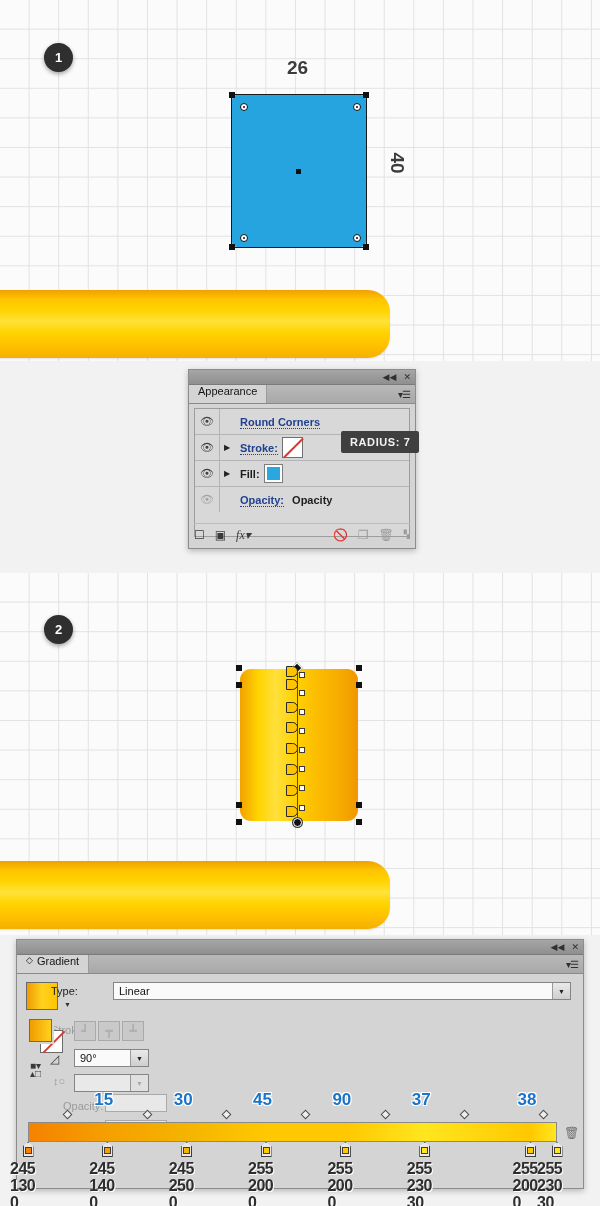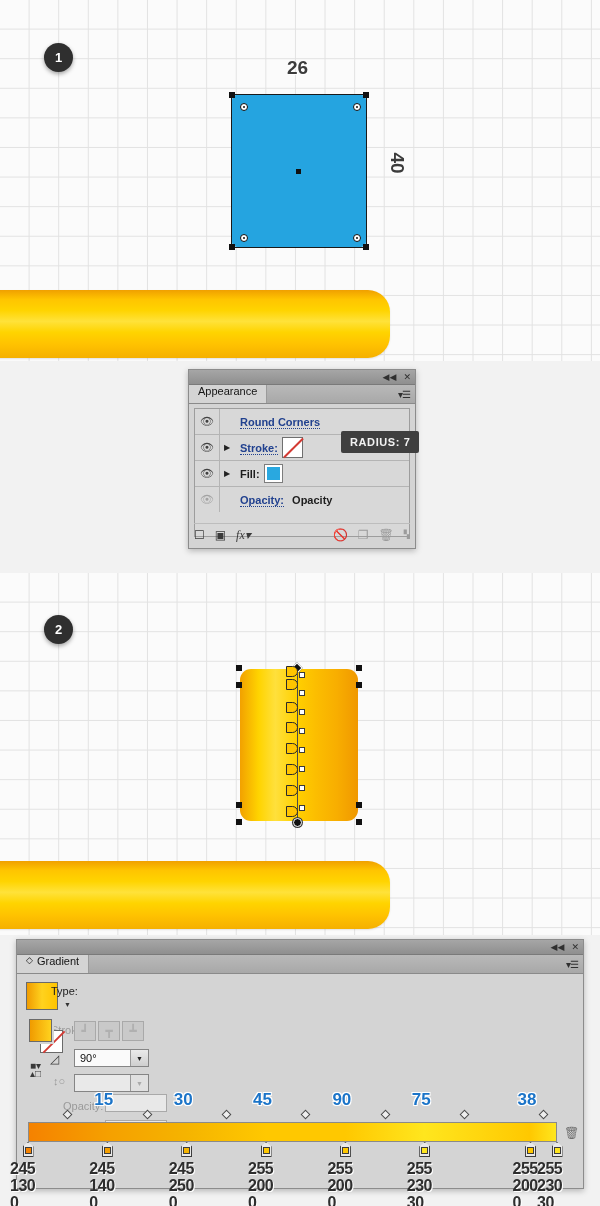--- a/index.html
+++ b/index.html
@@ -444,20 +444,24 @@
     <div class="gp-swatch"></div>
     <div class="gp-swatch-arrow">▼</div>
 
     <div class="gp-fillstroke">
       <div class="fsq f1"></div>
       <div class="fsq f2"></div>
     </div>
     <div class="gp-rev">■▾<br>▴□</div>
 
     <div class="gp-label" style="left:96px;top:11px;transform:translateX(-62px);">Type:</div>
+    <div class="gp-field" id="type-field">
+      <span>Linear</span>
+      <span class="caret">▼</span>
+    </div>
 
     <div class="gp-label dim" style="left:34px;top:50px;">Stroke:</div>
     <div class="stroke-row">
       <div class="stroke-btn">┛</div>
       <div class="stroke-btn">┳</div>
       <div class="stroke-btn">┻</div>
     </div>
 
     <div class="angle-ico">◿</div>
     <div class="gp-field" id="angle-field">
@@ -520,21 +524,21 @@
         <div class="stop" style="left: 534.5px; top: 168px;">
           <div class="house"></div>
           <div class="chip" style="background:#ffe61e"></div>
         </div>
       </div>
     <div id="pct-labels">
         <div class="pct-label" style="left: 77.35px; top: 116px;">15</div>
         <div class="pct-label" style="left: 156.7px; top: 116px;">30</div>
         <div class="pct-label" style="left: 236.05px; top: 116px;">45</div>
         <div class="pct-label" style="left: 315.4px; top: 116px;">90</div>
-        <div class="pct-label" style="left: 394.75px; top: 116px;">75</div>
+        <div class="pct-label" style="left: 394.75px; top: 116px;">37</div>
         <div class="pct-label" style="left: 500.55px; top: 116px;">38</div>
       </div>
     <div id="rgb-cols">
         <div class="rgb-col" style="left: -7px; top: 186px;">
           <div>245</div>
           <div>130</div>
           <div>0</div>
         </div>
         <div class="rgb-col" style="left: 72.35px; top: 186px;">
           <div>245</div>

